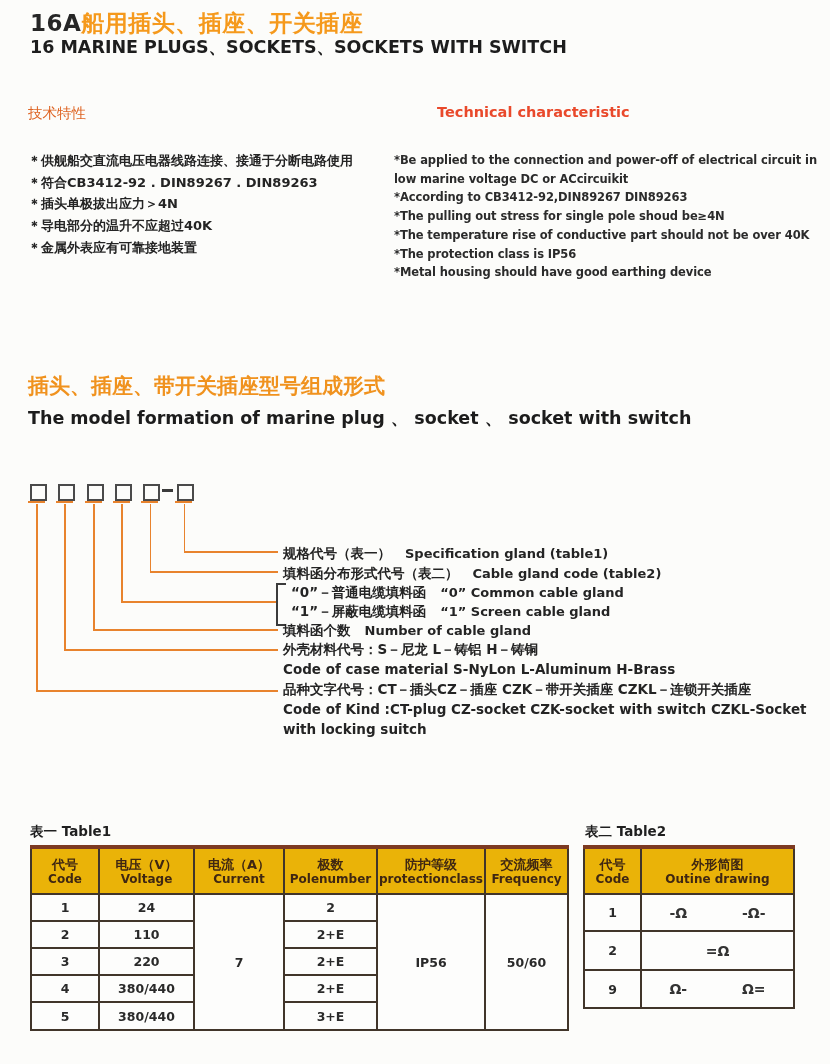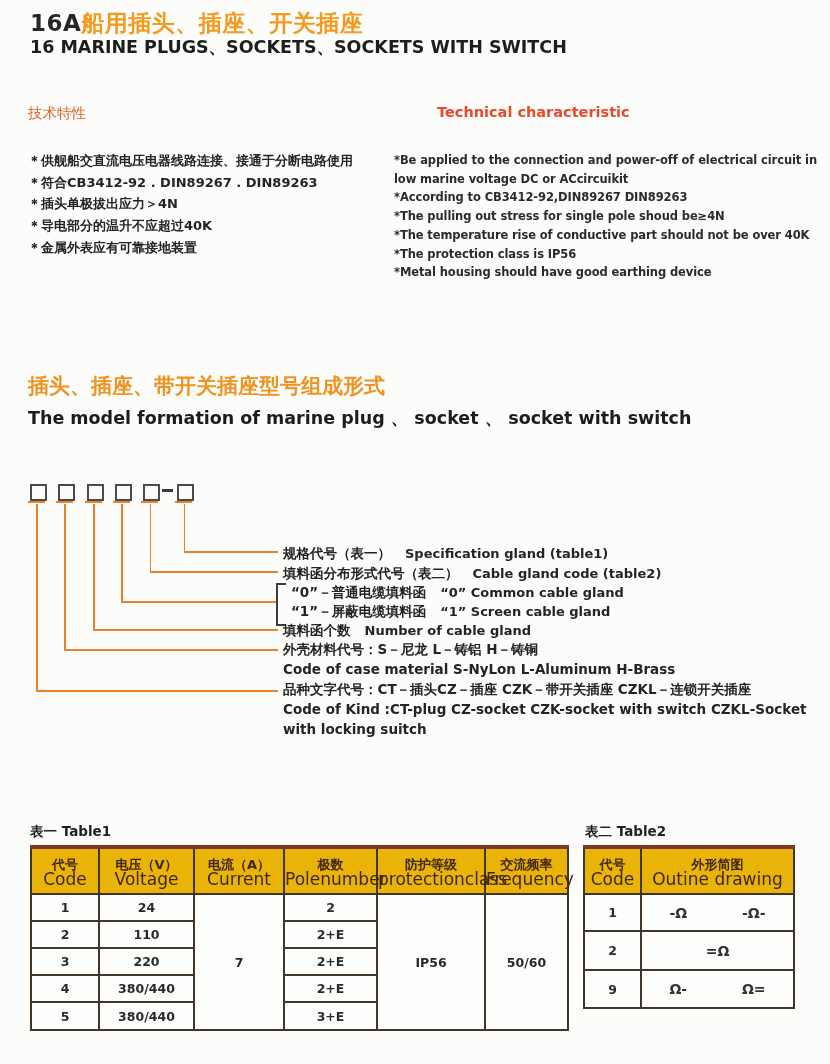--- a/index.html
+++ b/index.html
@@ -30,21 +30,21 @@
   .dlabel{font-size:13.5px;font-weight:bold;white-space:nowrap;color:#242424;}
   .dlabel .en{margin-left:14px;font-size:13px;}
   .bracket{left:276px;top:583px;width:8px;height:39px;border-left:2px solid #3b3b3b;border-top:2px solid #3b3b3b;border-bottom:2px solid #3b3b3b;}
   
   .tcaption{font-size:13.5px;font-weight:bold;color:#1f1f1f;white-space:nowrap;}
   table.dtab{border-collapse:collapse;table-layout:fixed;background:#fdfdfc;}
   table.dtab td,table.dtab th{border:2px solid #41352a;padding:0;text-align:center;vertical-align:middle;}
   table.dtab th{background:#eab308;color:#3f2712;}
   table.dtab{border:2.5px solid #41352a;border-top:4px solid #7d3a22;}
   .hzh{font-size:13px;font-weight:bold;line-height:17px;}
-  .hen{font-size:17px;font-weight:normal;line-height:13px;}
+  .hen{font-size:12px;font-weight:bold;line-height:13px;}
   .cval{font-size:12.5px;font-weight:bold;color:#2a2a2a;}
   .glyphs{display:flex;justify-content:space-around;align-items:center;font-size:14px;font-weight:bold;color:#333;}
   .glyphs.single{justify-content:center;}
 </style>
 </head>
 <body>
 
 <div class="page">
 
   <div class="abs title">

